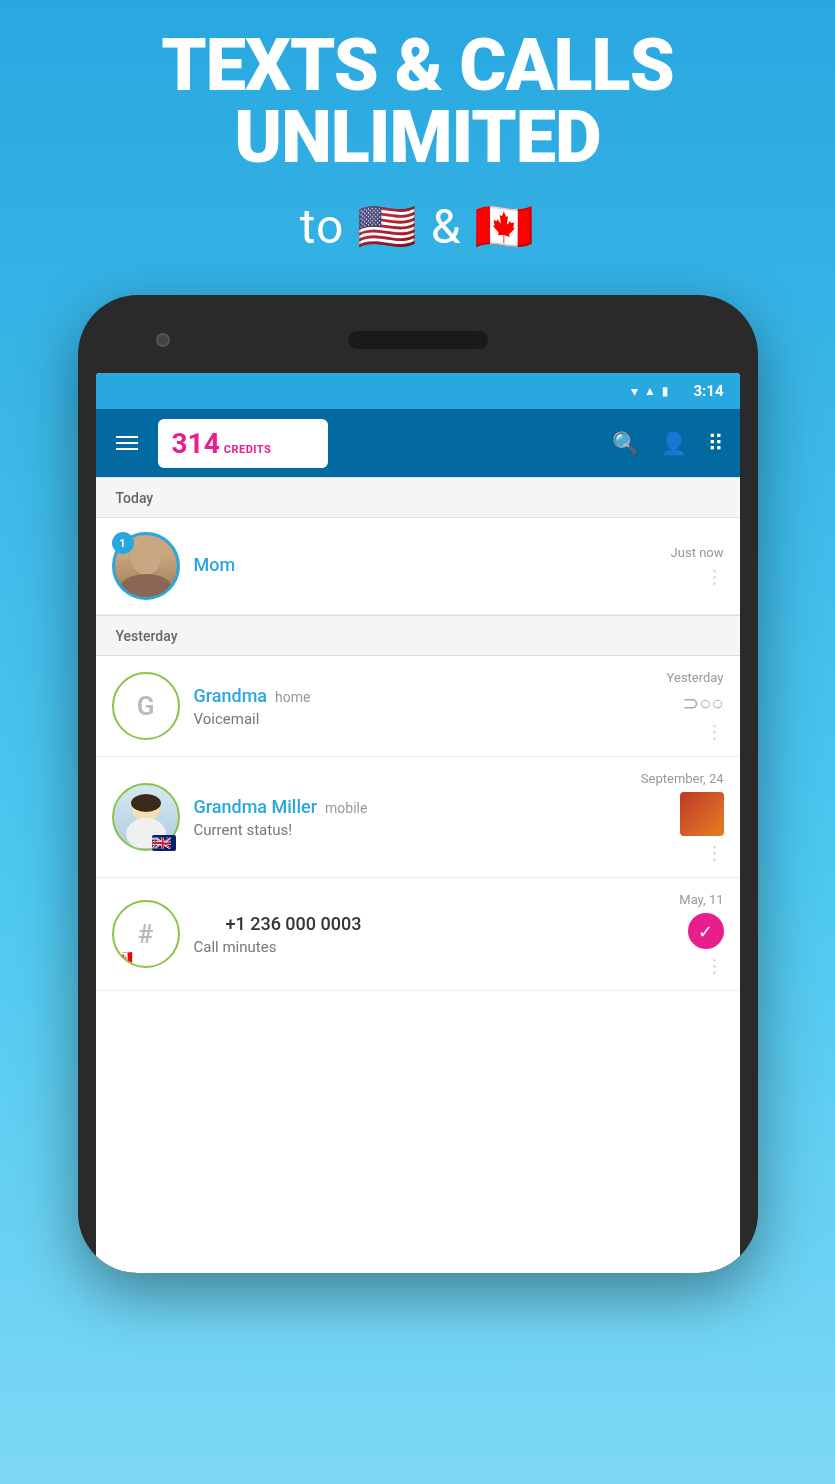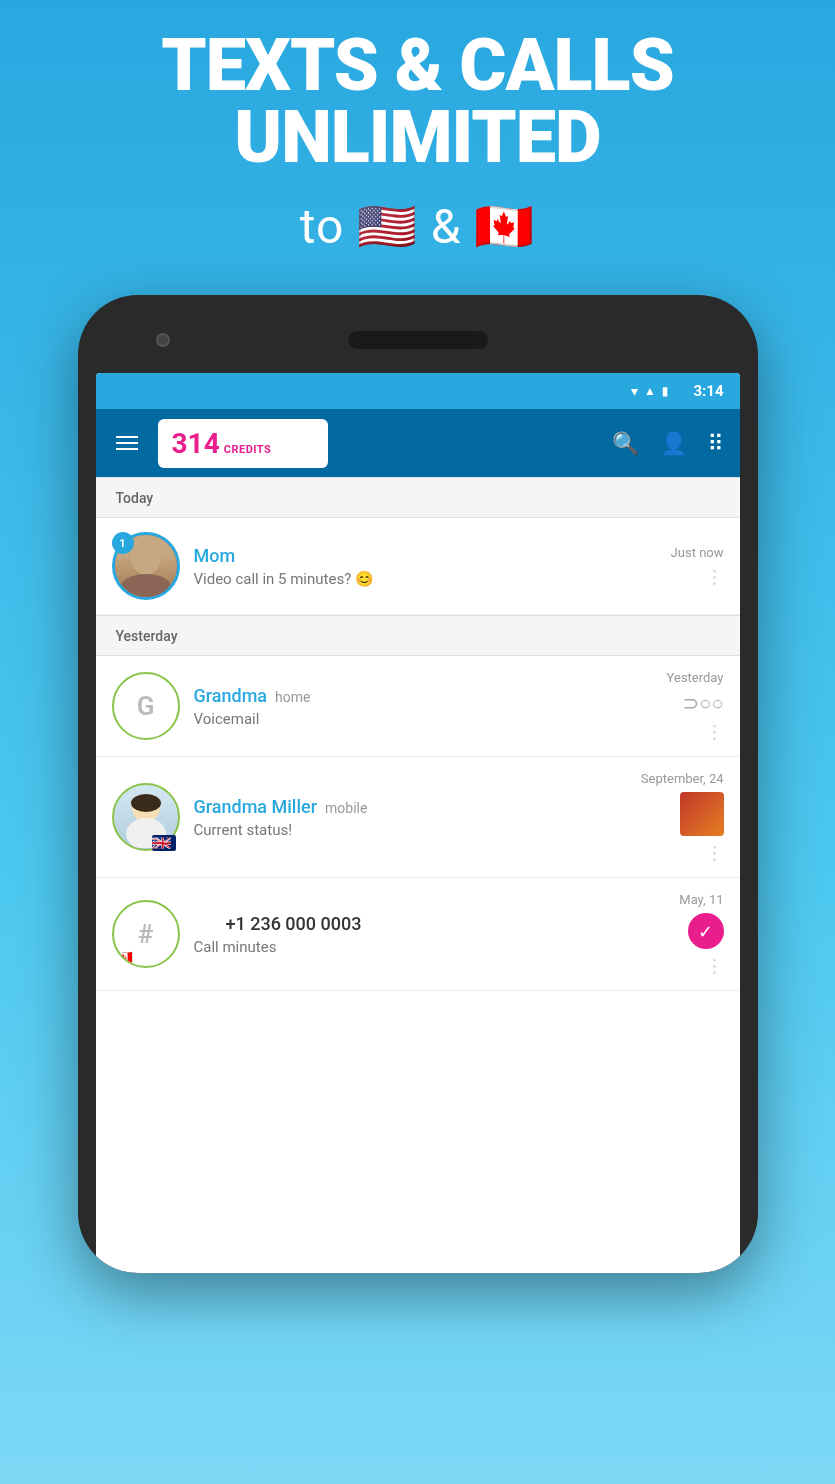--- a/index.html
+++ b/index.html
@@ -445,21 +445,20 @@
         <div class="avatar-container">
           <div class="notification-badge">1</div>
           <div class="avatar mom-avatar avatar-blue-ring">
             <div class="face-mom"></div>
           </div>
         </div>
         <div class="contact-info">
           <div class="contact-name-row">
             <span class="contact-name">Mom</span>
           </div>
-          <div class="contact-message">Video call in 5 minutes? 😊</div>
         </div>
         <div class="contact-right">
           <span class="contact-time">Just now</span>
           <span class="more-icon">⋮</span>
         </div>
       </div>
 
       <div class="section-header">
         <span class="section-header-text">Yesterday</span>
       </div>

